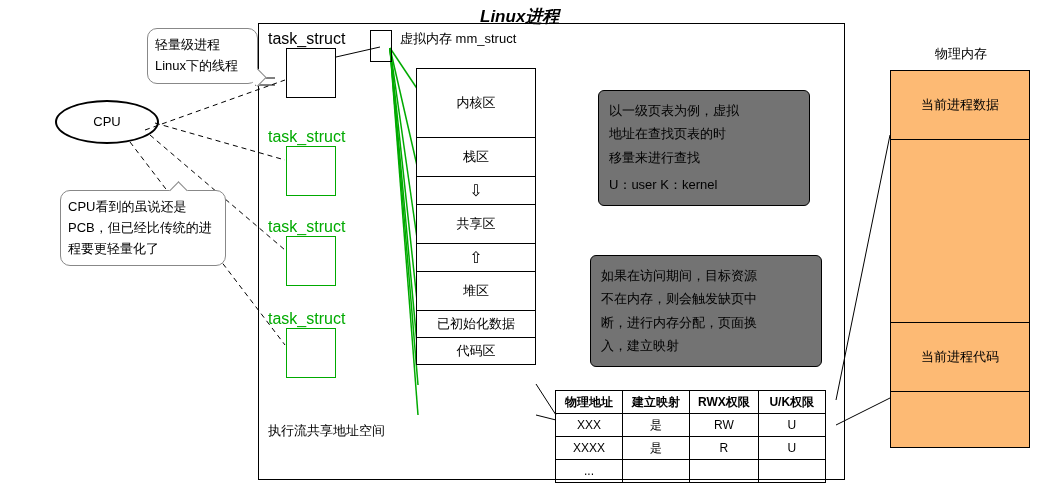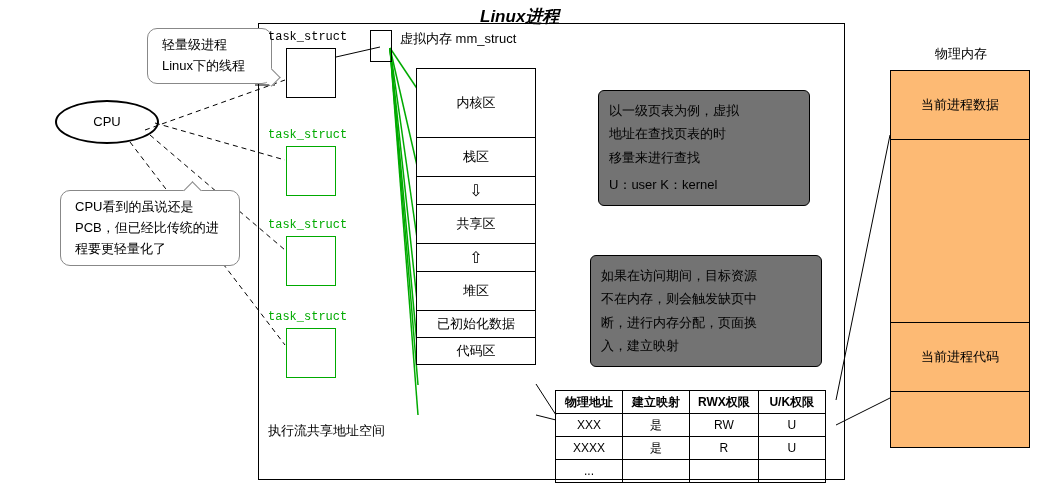--- a/index.html
+++ b/index.html
@@ -25,21 +25,21 @@
     top: 23px;
     left: 258px;
     width: 585px;
     height: 455px;
     border: 1px solid #000;
   }
   .callout {
     position: absolute;
     border: 1px solid #888;
     border-radius: 10px;
-    padding: 6px 14px;
+    padding: 6px 7px;
     background: #fff;
     line-height: 1.6;
   }
   .callout-lwp {
     top: 28px; left: 147px; width: 95px;
   }
   .callout-tail {
     position: absolute;
     width: 12px; height: 12px;
     border-right: 1px solid #888;
@@ -61,22 +61,21 @@
   }
   .ts-box {
     position: absolute;
     border: 1.5px solid #000;
     width: 48px; height: 48px;
     background: #fff;
   }
   .ts-green { border-color: #0a0; }
   .ts-label {
     position: absolute;
-    font-size: 12px;
-    font-family: Liberation Mono, monospace;
+    font-size: 16px;
   }
   .ts-label.green { color: #0a0; }
   .vm-col {
     position: absolute;
     top: 68px; left: 416px;
     width: 120px;
   }
   .vm-cell {
     border: 1px solid #000;
     border-top: none;

